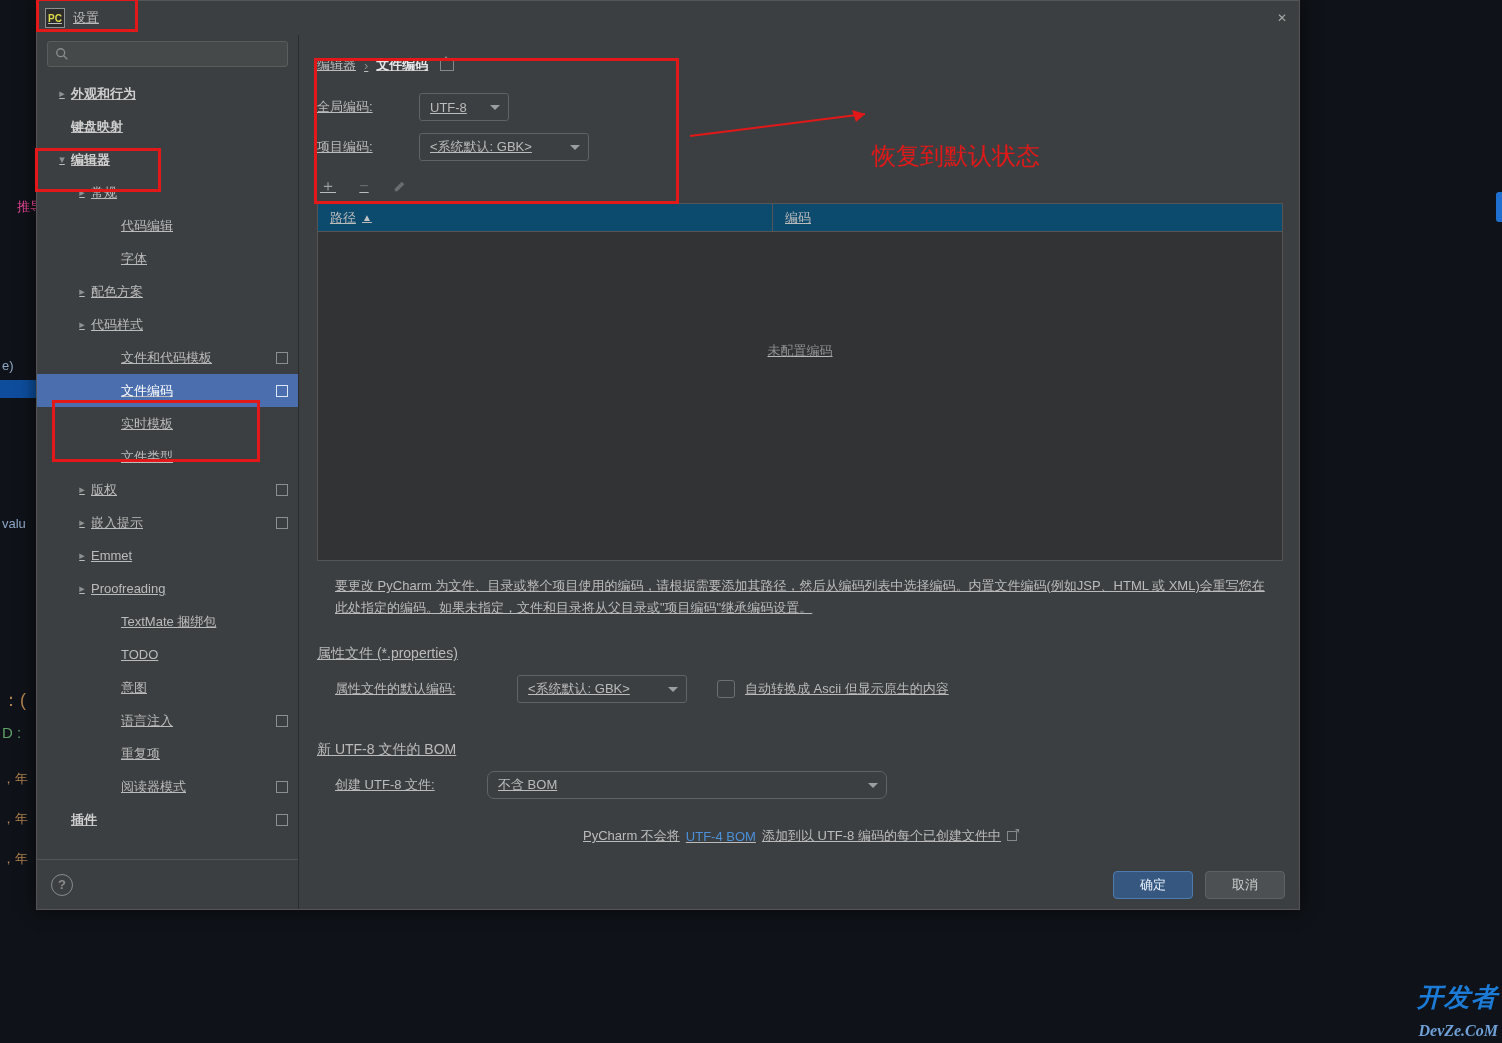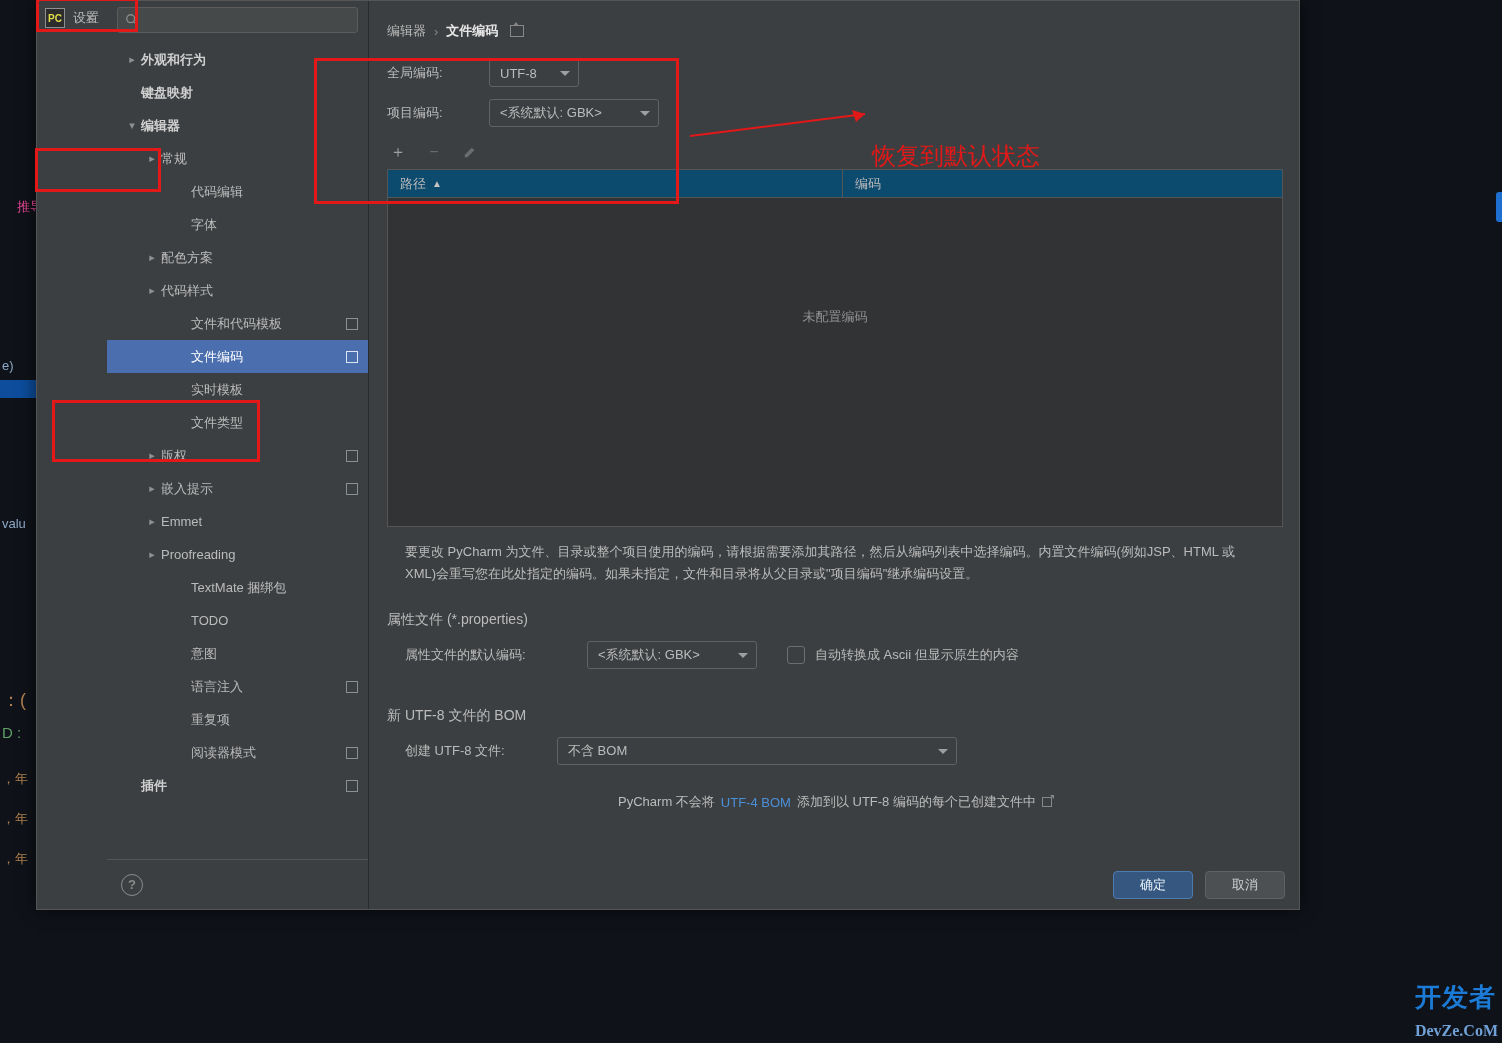--- a/index.html
+++ b/index.html
@@ -25,21 +25,21 @@
     background:#0d4d9c;
   }
 
   .dialog {
     position: absolute;
     left: 36px; top: 0;
     width: 1264px; height: 910px;
     background: #3c3f41;
     border: 1px solid #555;
     box-shadow: 0 0 16px rgba(0,0,0,0.6);
-    display: flex; flex-direction: row;
+    display: flex; flex-direction: column; text-decoration: underline;
   }
   .titlebar {
     height: 34px;
     display: flex; align-items: center;
     padding: 0 8px;
     color: #bbbbbb;
     position: relative;
   }
   .titlebar .pc-logo {
     width: 20px; height: 20px;
@@ -179,21 +179,21 @@
     border:1px solid #5e6365;
     border-radius:3px;
     display:flex; align-items:center;
     padding:0 26px 0 10px;
     position:relative;
     color:#bbbbbb;
     min-width:90px;
     margin-left:16px;
   }
   .combo.wide { min-width:170px; }
-  .combo.xwide { min-width:400px; }
+  .combo.xwide { min-width:400px;border-radius:7px; }
   .combo .caret {
     position:absolute; right:8px; top:50%;
     margin-top:-2px;
     width:0;height:0;
     border-left:5px solid transparent;
     border-right:5px solid transparent;
     border-top:5px solid #9b9fa0;
   }
 
   .toolbar {
@@ -294,22 +294,24 @@
   .annotation-text {
     position:absolute;
     color:#e31818; font-size:24px; font-weight:500;
     pointer-events:none;
   }
 
   
   .watermark {
     position:absolute; right:4px; bottom:4px;
     font-family:"Comic Sans MS", cursive;
+    text-align:right;
     line-height:1.0;
     pointer-events:none;
+    font-style:italic;
   }
   .watermark .l1 { font-size:26px; color:#1b7bd6; font-weight:700; letter-spacing:1px; }
   .watermark .l2 { font-size:16px; color:#6fa0d6; font-weight:600;margin-top:12px; }
 
   .right-blue-sliver {
     position:absolute; right:0; top:192px; width:6px; height:30px;
     background:#1f6fd0; border-radius:3px 0 0 3px;
   }
 </style>
 </head>

